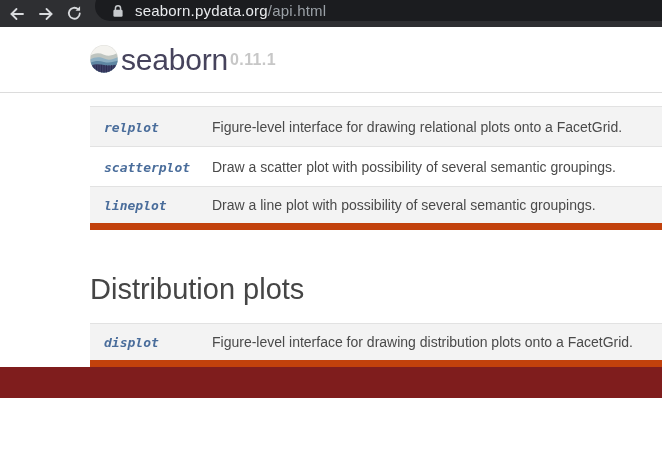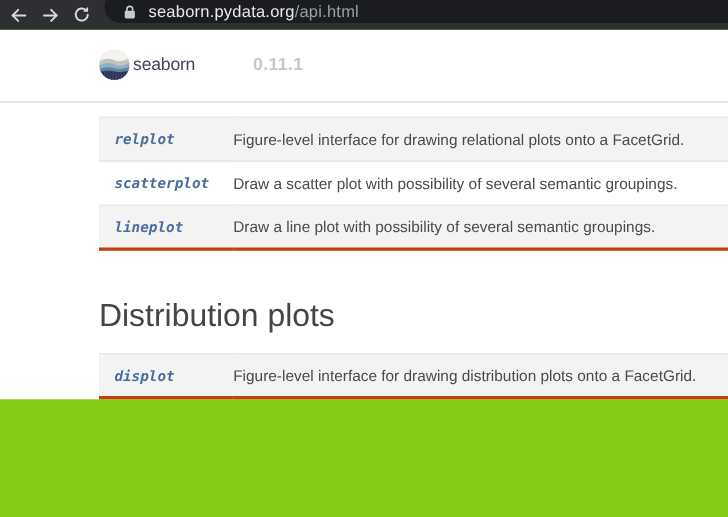--- a/index.html
+++ b/index.html
@@ -1,19 +1,19 @@
 <!DOCTYPE html>
 <html><head>
 <meta charset="utf-8">
 <style>
   * { margin:0; padding:0; box-sizing:border-box; }
   html,body { width:662px; height:470px; }
   body { font-family:"Liberation Sans", sans-serif; background:#fff; }
 
-  .screen { position:relative; width:662px; height:470px; overflow:hidden; background:#84cc16; }
+  .screen { position:relative; width:662px; height:398px; overflow:hidden; background:#7f1d1d; }
 
   
   .chrome { position:absolute; top:0; left:0; width:100%; height:27px; background:#2e2f32; z-index:5; }
   .chrome-btn {
     position:absolute; top:0; height:27px; width:26px;
     display:flex; align-items:center; justify-content:center;
     background:none; border:none; cursor:pointer; padding:0;
   }
   .btn-back { left:4px; }
   .btn-forward { left:33px; }
@@ -30,21 +30,21 @@
   .url-text .path { color:#9aa0a6; }
 
   
   .site-header {
     position:absolute; top:27px; left:0; width:100%; height:66px;
     background:#fff; border-bottom:1px solid #dcdcdc; z-index:4;
   }
   .logo-link { position:absolute; left:90px; top:18px; width:28px; height:28px; display:block; }
   .brand {
     position:absolute; left:121px; top:50%; transform:translateY(-50%);
-    font-size:16px; color:#46435c; text-decoration:none; letter-spacing:-0.2px;
+    font-size:30px; color:#46435c; text-decoration:none; letter-spacing:-0.2px;
   }
   .version {
     position:absolute; left:230px; top:50%; transform:translateY(-50%);
     font-size:16px; font-weight:bold; color:#c7c7c7; letter-spacing:.4px;
   }
   .main-nav {
     position:absolute; left:321px; top:0; height:100%;
     display:flex; align-items:center; gap:28px;
   }
   .nav-link {
@@ -72,21 +72,21 @@
   table.api-table {
     margin:13px 0 0 90px; width:572px;
     border-collapse:collapse; table-layout:fixed;
   }
   table.api-table.second { margin-top:18px; }
   .api-table tr:nth-child(odd) { background:#f3f3f3; }
   .api-table td {
     border-top:1px solid #e2e2e2; height:40px;
     vertical-align:middle; font-size:14px; color:#4a4a4a; white-space:nowrap;
   }
-  .api-table tr:last-child td { border-bottom:3px solid #c2410c; }
+  .api-table tr:last-child td { border-bottom:7px solid #c2410c; }
   td.fn-cell { width:122px; padding-left:14px; }
   td.fn-cell a {
     font-family:"DejaVu Sans Mono", monospace; font-weight:bold;
     font-size:13px; color:#4a6d9b; text-decoration:none;font-style:italic;
   }
   td.desc-cell { padding-left:0; overflow:hidden; }
 </style>
 </head>
 <body>
 

